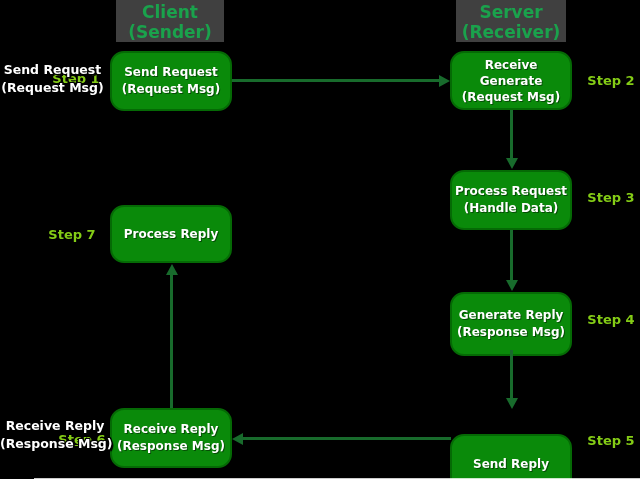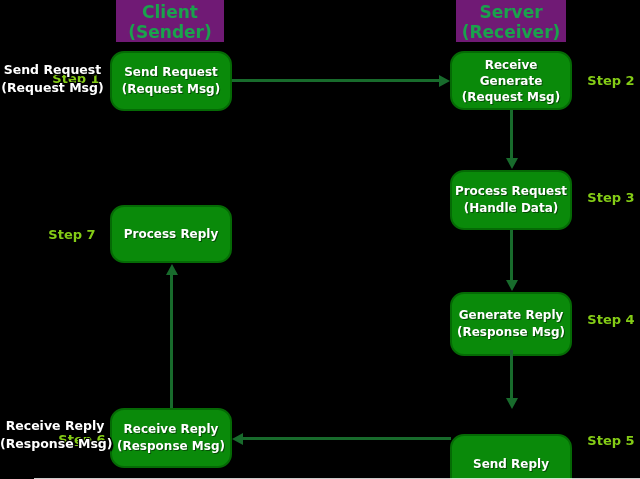--- a/index.html
+++ b/index.html
@@ -8,21 +8,21 @@
     width: 640px;
     height: 479px;
     background: #000000;
     overflow: hidden;
     font-family: "DejaVu Sans", "Liberation Sans", sans-serif;
   }
   
   .title-box {
     position: absolute;
     top: 0;
-    background: #701a75;
+    background: #404040;
     color: #1aa24c;
     font-weight: bold;
     font-size: 17px;
     line-height: 20px;
     text-align: center;
     padding-top: 2px;
     height: 40px;
   }
   
   .node {

